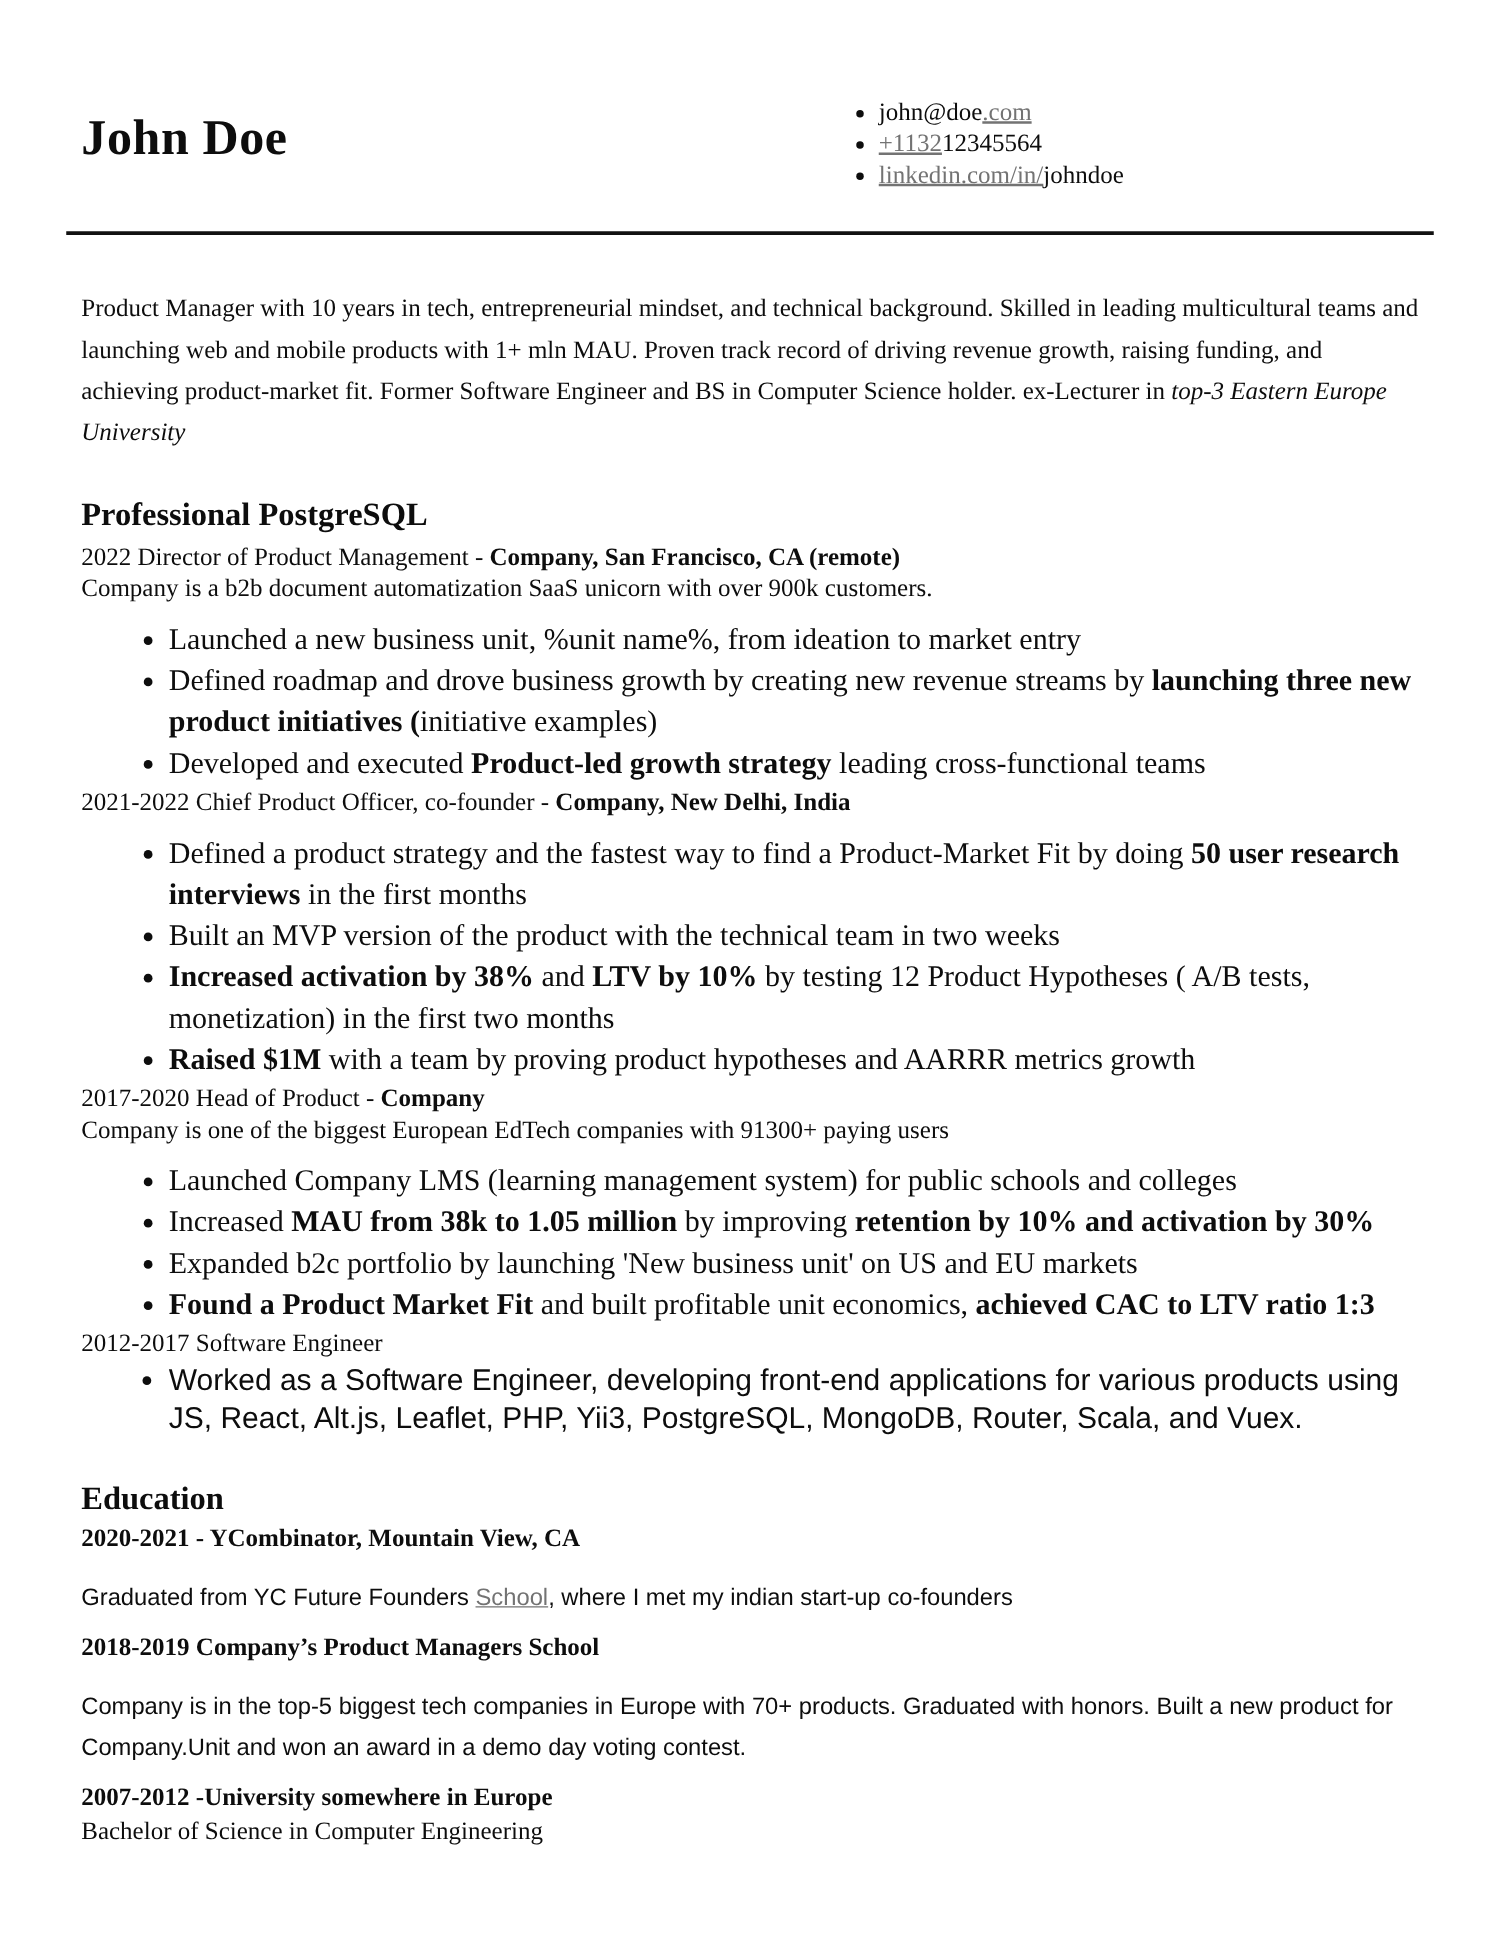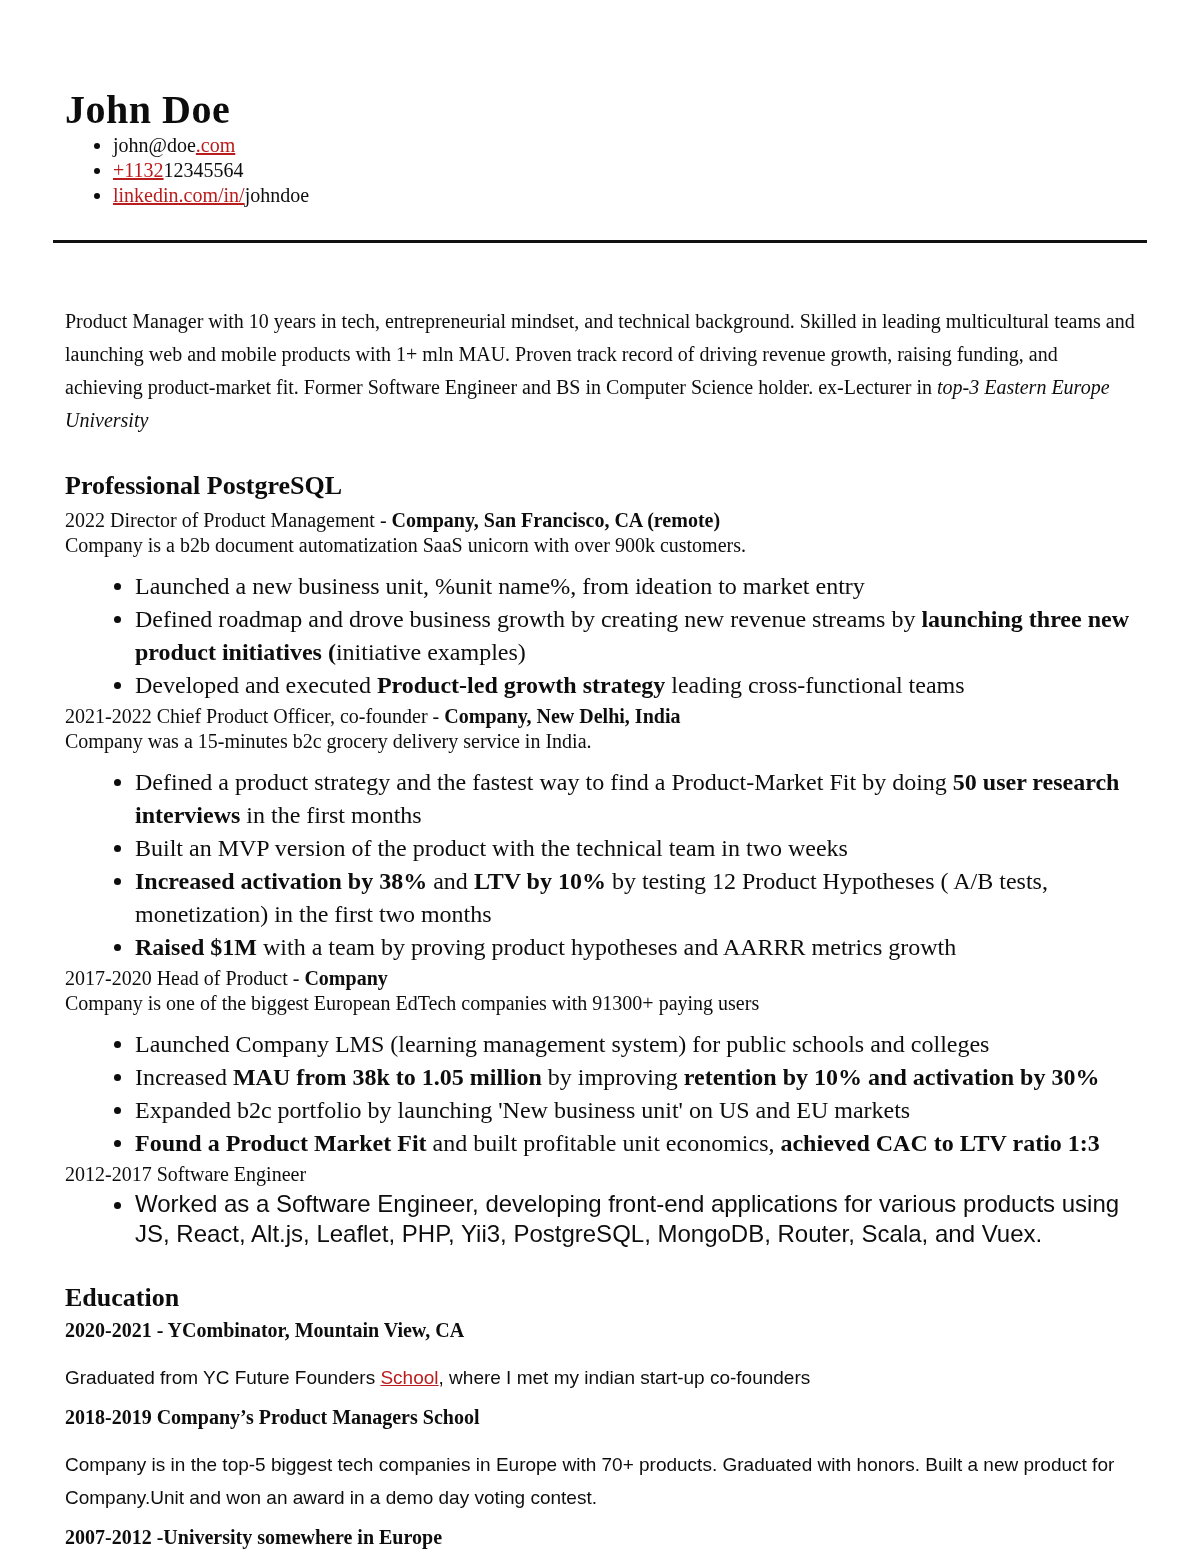--- a/index.html
+++ b/index.html
@@ -7,45 +7,45 @@
   body {
     width: 1200px;
     height: 1551px;
     font-family: "Liberation Serif", serif;
     color: #0d0d0d;
     overflow: hidden;
   }
   .page { padding: 58px 65px 0 65px; }
 
   
-  .header { display: flex; justify-content: space-between; align-items: flex-start; margin-top: 20px; flex-direction: column; }
+  .header { display: flex; justify-content: space-between; align-items: flex-start; margin-top: 20px; }
   .name { font-size: 40px; font-weight: 700; letter-spacing: 0.5px; padding-top: 8px; }
   .contacts { width: 480px; font-size: 20px; line-height: 25px; }
   .contacts ul { list-style: disc; padding-left: 48px; }
   .divider { border: none; border-top: 3px solid #111111; margin: 32px -12px 0 -12px; }
 
   
-  .summary { margin-top: 62px; font-size: 20px; line-height: 33px; }
+  .summary { margin-top: 43px; font-size: 20px; line-height: 33px; }
 
   h2.section-heading { font-size: 26px; font-weight: 700; margin-top: 34px; line-height: 30px; margin-bottom: 7px; }
   h2.edu-heading { margin-bottom: 4px; }
 
   .job .line { font-size: 20px; line-height: 25px; }
   .job ul { margin: 12px 0 2px 0; padding-left: 70px; font-size: 24px; line-height: 33px; }
   .job ul.tight { margin-top: 2px; line-height: 30px; }
   .sans { font-family: "Liberation Sans", sans-serif; font-size: 19px; }
 
   .edu-title { font-size: 20px; font-weight: 700; line-height: 27px; margin-top: 4px; }
   .edu-desc { margin-top: 17px; margin-bottom: 10px; font-size: 19px; line-height: 33px; }
   .edu-desc.serif-plain { font-family: "Liberation Serif", serif; font-size: 20px; margin-top: 0; line-height: 27px; }
 
   
   .b { font-weight: 700; }
   .i { font-style: italic; }
-  .link { color: #b91c1c; text-decoration: underline; }
+  .link { color: #737373; text-decoration: underline; }
 </style>
 </head>
 <body>
 
 <div class="page">
 
   <div class="header">
     <div class="name">John Doe</div>
     <div class="contacts">
       <ul>
@@ -67,21 +67,20 @@
       <p class="line"><span>Company is a b2b document automatization SaaS unicorn with over 900k customers.</span></p>
       <ul>
         <li><span>Launched a new business unit, %unit name%, from ideation to market entry</span></li>
         <li><span>Defined roadmap and drove business growth by creating new revenue streams by </span><span class="b">launching three new product initiatives (</span><span>initiative examples)</span></li>
         <li><span>Developed and executed </span><span class="b">Product-led growth strategy</span><span> leading cross-functional teams</span></li>
       </ul>
     </div>
 
     <div class="job">
       <p class="line"><span>2021-2022 Chief Product Officer, co-founder - </span><span class="b">Company, New Delhi, India</span></p>
-      <p class="line"><span>Company was a 15-minutes b2c grocery delivery service in India.</span></p>
       <ul>
         <li><span>Defined a product strategy and the fastest way to find a Product-Market Fit by doing </span><span class="b">50 user research interviews</span><span> in the first months</span></li>
         <li><span>Built an MVP version of the product with the technical team in two weeks</span></li>
         <li><span class="b">Increased activation by 38%</span><span> and </span><span class="b">LTV by 10%</span><span> by testing 12 Product Hypotheses ( A/B tests, monetization) in the first two months</span></li>
         <li><span class="b">Raised $1M</span><span> with a team by proving product hypotheses and AARRR metrics growth</span></li>
       </ul>
     </div>
 
     <div class="job">
       <p class="line"><span>2017-2020 Head of Product - </span><span class="b">Company</span></p>

